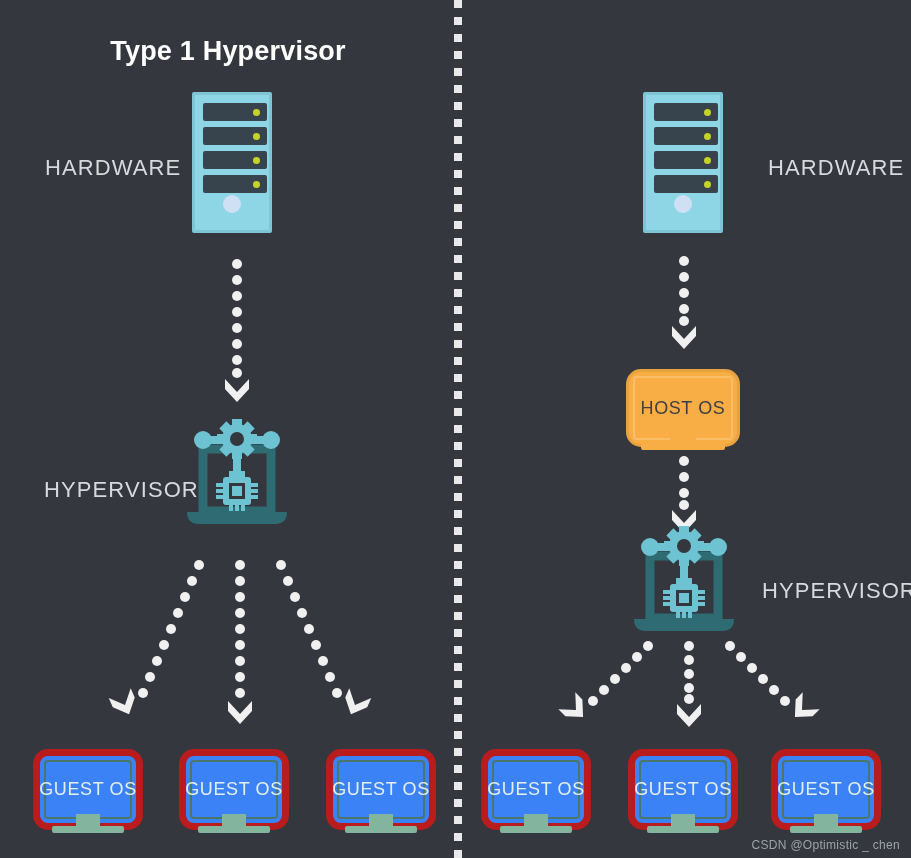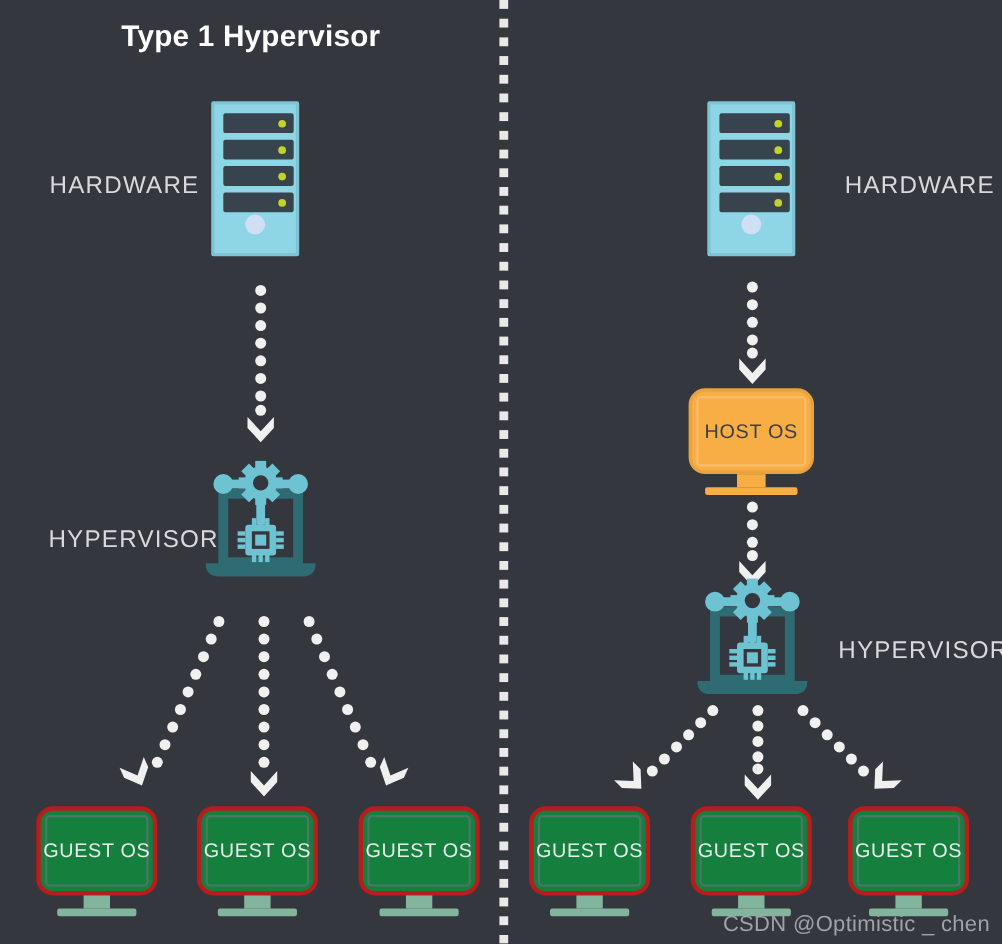--- a/index.html
+++ b/index.html
@@ -14,21 +14,21 @@
     height: 858px;
     background: #34373d;
     overflow: hidden;
     font-family: "Liberation Sans", sans-serif;
     -webkit-font-smoothing: antialiased;
   }
 
   
   .panel-title {
     position: absolute;
-    top: 18px;
+    top: 36px;
     width: 456px;
     text-align: center;
     color: #ffffff;
     font-size: 27px;
     font-weight: bold;
     letter-spacing: 0.2px;
     white-space: nowrap;
   }
   #title-left  { left: 0px; }
   #title-right { left: 455px; }
@@ -90,21 +90,21 @@
     width: 18px;
     height: 18px;
     border-radius: 50%;
     background: #cfe0f5;
   }
 
   
   .monitor { position: absolute; }
   .monitor .screen {
     position: absolute;
-    left: 0; top: 0;
+    left: 0; top: 16px;
     box-sizing: border-box;
     border-radius: 15px;
     display: flex;
     align-items: center;
     justify-content: center;
   }
   .monitor .screen .inner {
     position: absolute;
     left: 4px; right: 4px; top: 4px; bottom: 4px;
     border-radius: 4px;
@@ -129,40 +129,40 @@
     border-radius: 2px;
   }
 
   
   .monitor.host .screen { background: #f8ad45; border: 3px solid #e8a23f; }
   .monitor.host .screen .inner { border: 2px solid #f9bd6b; }
   .monitor.host .label { color: #3c3f46; font-weight: normal; }
   .monitor.host .neck, .monitor.host .base { background: #f8ad45; }
 
   
-  .monitor.guest .screen { background: #15803d; border: 4px solid #b91c1c; }
+  .monitor.guest .screen { background: #3b82f6; border: 7px solid #b91c1c; }
   .monitor.guest .screen .inner { border: 2px solid #4a7767; }
   .monitor.guest .label { color: #e6eeea; }
   .monitor.guest .neck, .monitor.guest .base { background: #83b49e; }
 
   
   .hypicon { position: absolute; width: 108px; height: 110px; }
   .hypicon svg { display: block; width: 108px; height: 110px; }
 
   
   .arrow { position: absolute; }
   .arrow svg { display: block; overflow: visible; }
 
   
   #watermark {
     position: absolute;
     right: 11px;
     bottom: 6px;
     color: #9ea3a9;
-    font-size: 20px;
+    font-size: 12px;
     letter-spacing: 0.3px;
     white-space: nowrap;
   }
 </style>
 </head>
 <body>
 
 <div id="stage">
 
   <div id="title-left" class="panel-title">Type 1 Hypervisor</div>

